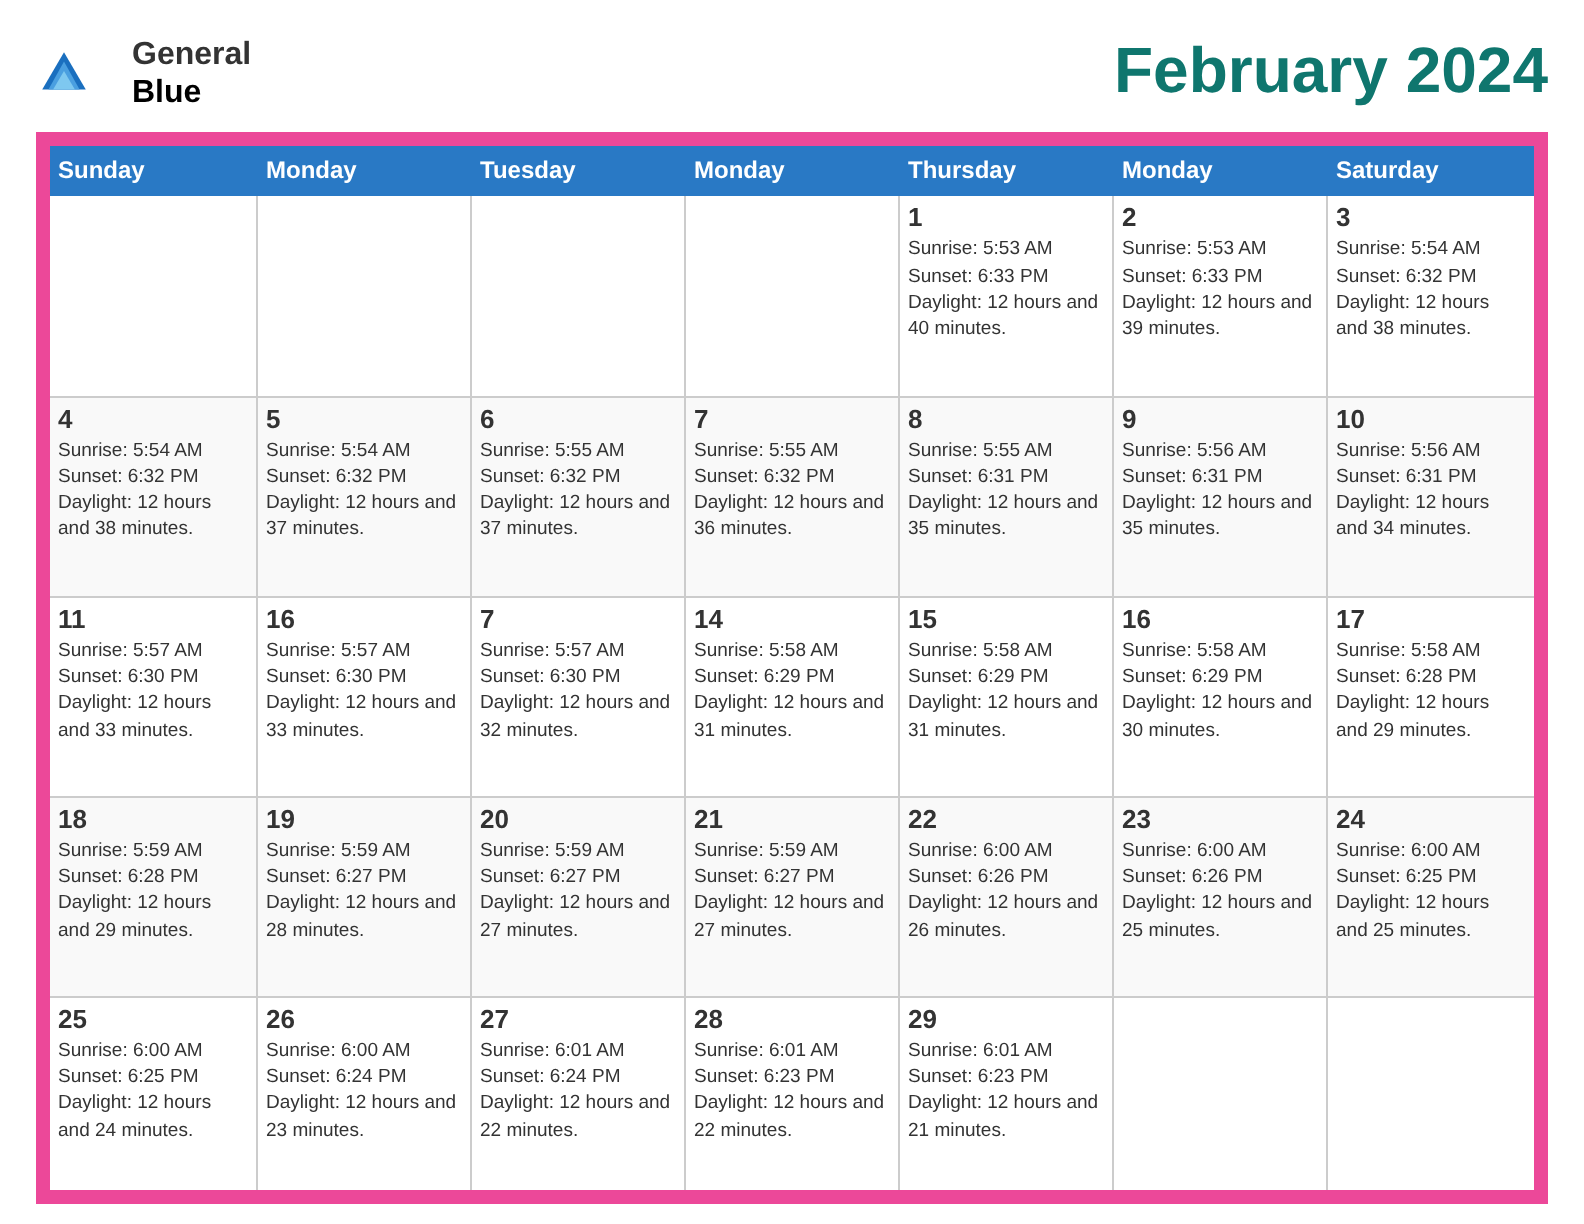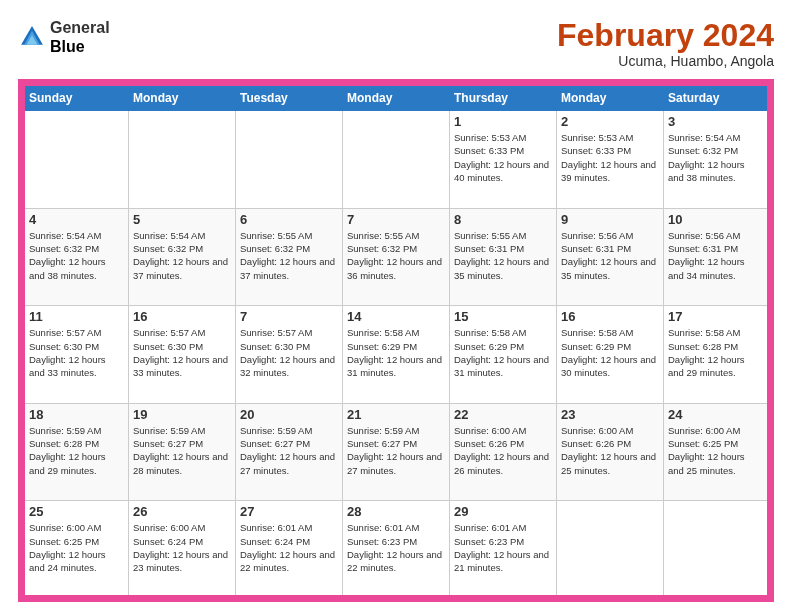--- a/index.html
+++ b/index.html
@@ -19,40 +19,40 @@
     }
     .header {
       display: flex;
       justify-content: space-between;
       align-items: flex-start;
       margin-bottom: 10px;
     }
     .logo {
       display: flex;
       align-items: center;
-      gap: 4px;
+      gap: 20px;
     }
     .logo-text {
       font-size: 16px;
       font-weight: bold;
       line-height: 1.2;
     }
     .logo-text .general { color: #333; }
     .logo-text .blue { color: #000000; }
     .logo-icon {
       width: 28px;
       height: 28px;
     }
     .title-block {
       text-align: right;
     }
     .month-title {
       font-size: 32px;
       font-weight: bold;
-      color: #c2410c;
+      color: #0f766e;
       line-height: 1.1;
     }
     .location {
       font-size: 14px;
       color: #333;
     }
     .calendar {
       flex: 1;
       border: 7px solid #ec4899;
       border-collapse: collapse;
@@ -113,21 +113,20 @@
         <polygon points="18,10 28,28 8,28" fill="#4a9fe0"></polygon>
         <polygon points="18,16 25,28 11,28" fill="#7ec8f0"></polygon>
       </svg>
       <div class="logo-text">
         <span class="general">General</span><br>
         <span class="blue">Blue</span>
       </div>
     </div>
     <div class="title-block">
       <div class="month-title">February 2024</div>
-      <div class="location">Ucuma, Huambo, Angola</div>
     </div>
   </div>
 
   <table class="calendar">
     <thead>
       <tr>
         <th>Sunday</th>
         <th>Monday</th>
         <th>Tuesday</th>
         <th>Monday</th>

